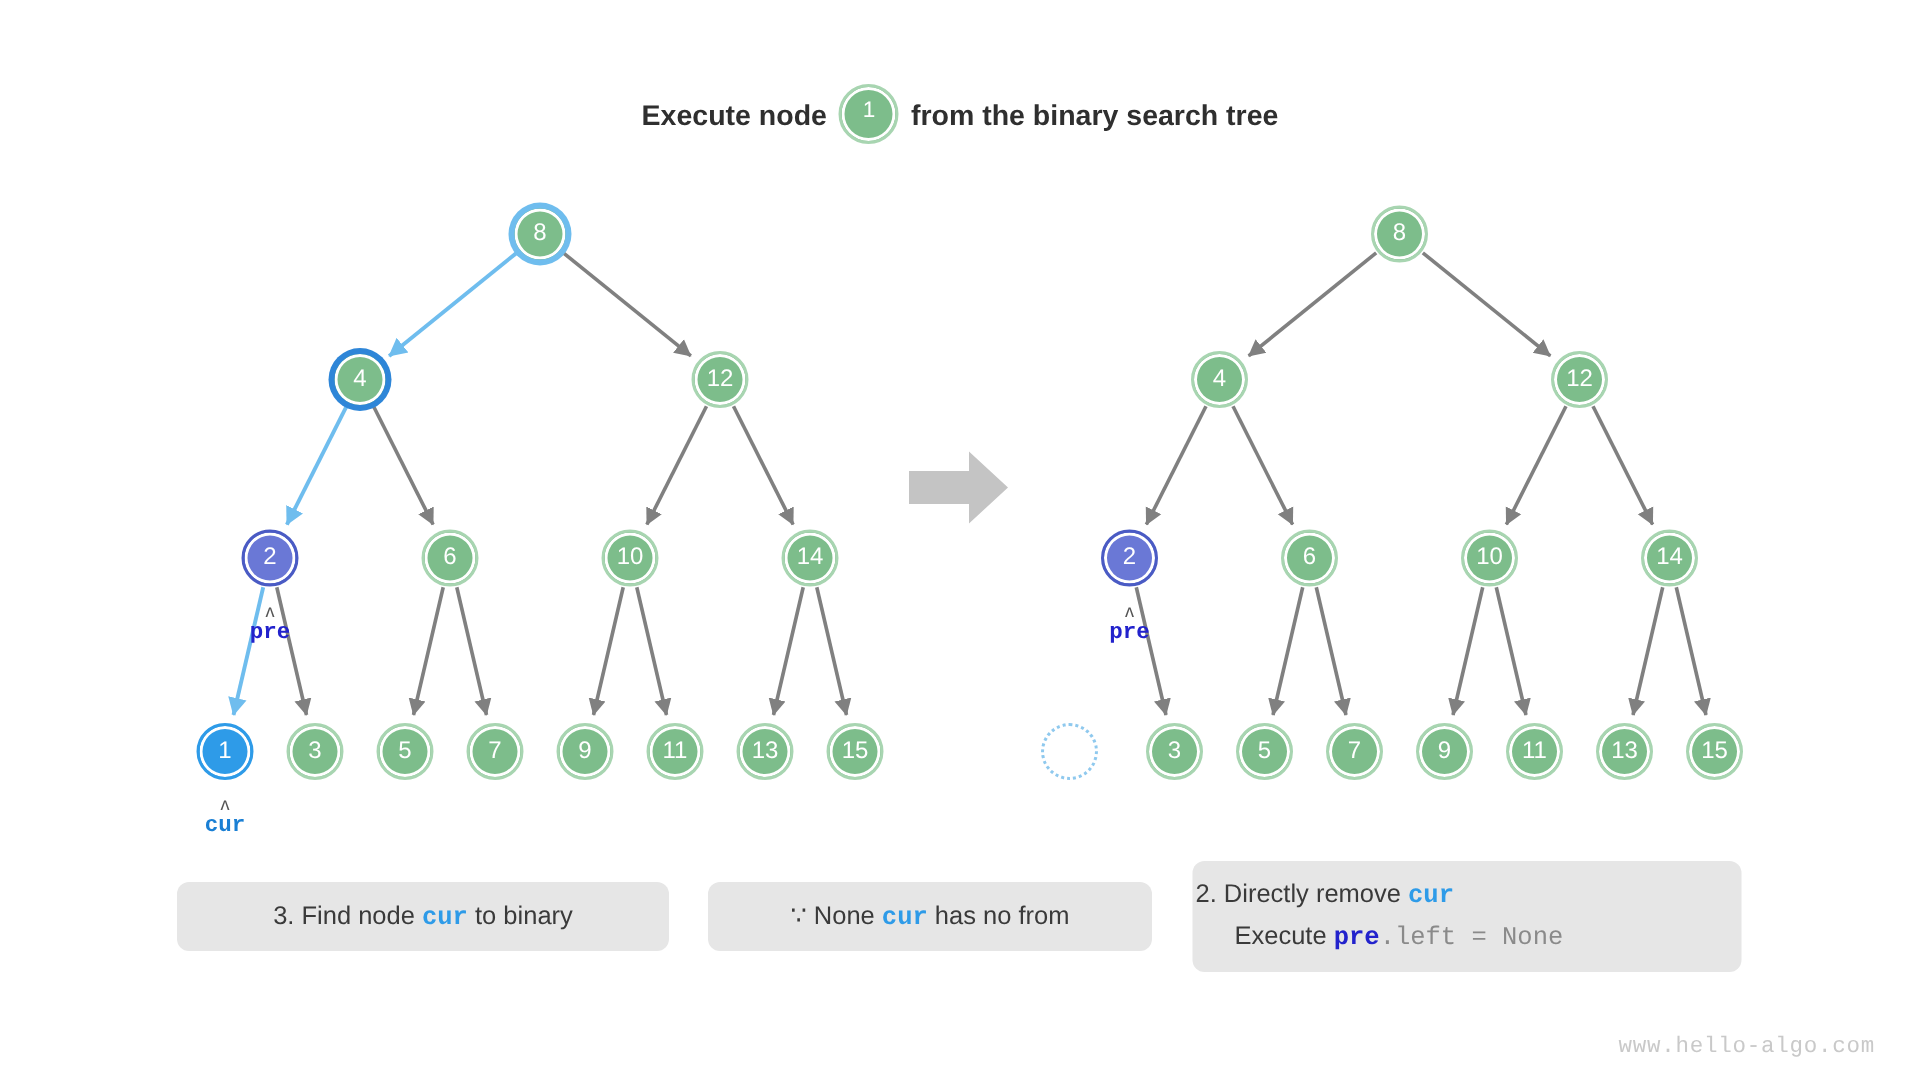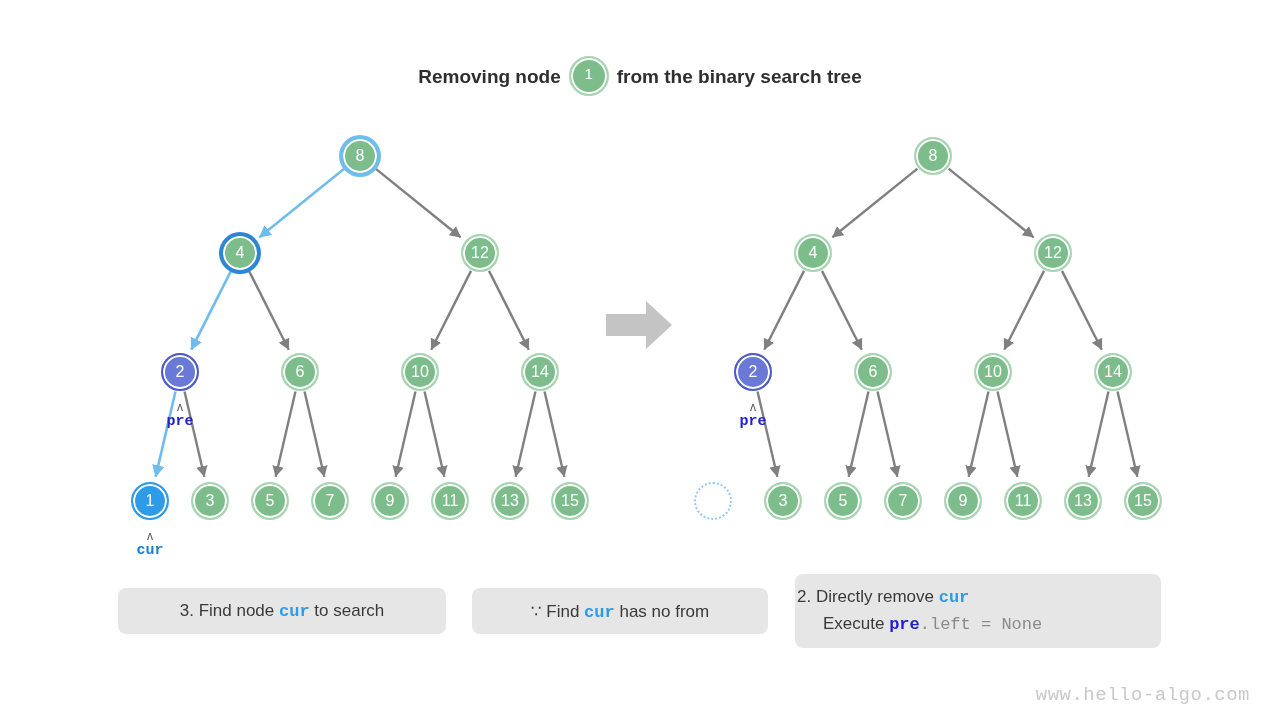--- a/index.html
+++ b/index.html
@@ -144,31 +144,31 @@
   #cap3 { left: 795px; top: 574px; width: 366px; height: 74px; padding-left: 2px; }
   #cap3 .line { line-height: 26px; }
   #cap3 .line2 { padding-left: 26px; }
 
   
   .watermark {
     position: absolute;
     right: 30px; bottom: 14px;
     color: #C9C9C9;
     font-family: "Liberation Mono", monospace;
-    font-size: 19px;
+    font-size: 15px;
     letter-spacing: 0.5px;
   }
 </style>
 </head>
 <body>
 
 <div id="stage">
 
   <div class="title">
-    <span>Removing node</span><span class="title-node">1</span><span>from the binary search tree</span>
+    <span>Execute node</span><span class="title-node">1</span><span>from the binary search tree</span>
   </div>
 
   <svg id="edges">
     <defs>
       <marker id="ah-gray" markerWidth="6" markerHeight="6" refX="4.4" refY="3" orient="auto" markerUnits="strokeWidth">
         <path d="M0,0.6 L4.6,3 L0,5.4 z" fill="#808080"></path>
       </marker>
       <marker id="ah-blue" markerWidth="6" markerHeight="6" refX="4.4" refY="3" orient="auto" markerUnits="strokeWidth">
         <path d="M0,0.6 L4.6,3 L0,5.4 z" fill="#6FBDEE"></path>
       </marker>
@@ -250,27 +250,27 @@
       <div class="node green" style="left: 1064px; top: 482px;">13</div>
       <div class="node green" style="left: 1124px; top: 482px;">15</div>
     </div>
 
   <div id="right-ptrs">
       <div class="ptr pre" style="left: 723px; top: 402px; width: 60px;"><span class="caret">ʌ</span><span>pre</span></div>
     </div>
 
   <div class="caption" id="cap1">
     <div class="line">
-      <span>3. Find node </span><span class="kw-cur">cur</span><span> to search</span>
+      <span>3. Find node </span><span class="kw-cur">cur</span><span> to binary</span>
     </div>
   </div>
 
   <div class="caption" id="cap2">
     <div class="line">
-      <span>∵ Find </span><span class="kw-cur">cur</span><span> has no from</span>
+      <span>∵ None </span><span class="kw-cur">cur</span><span> has no from</span>
     </div>
   </div>
 
   <div class="caption" id="cap3">
     <div class="line line1">
       <span>2. Directly remove </span><span class="kw-cur">cur</span>
     </div>
     <div class="line line2">
       <span>Execute </span><span class="kw-pre">pre</span><span class="code-dim">.left = None</span>
     </div>

